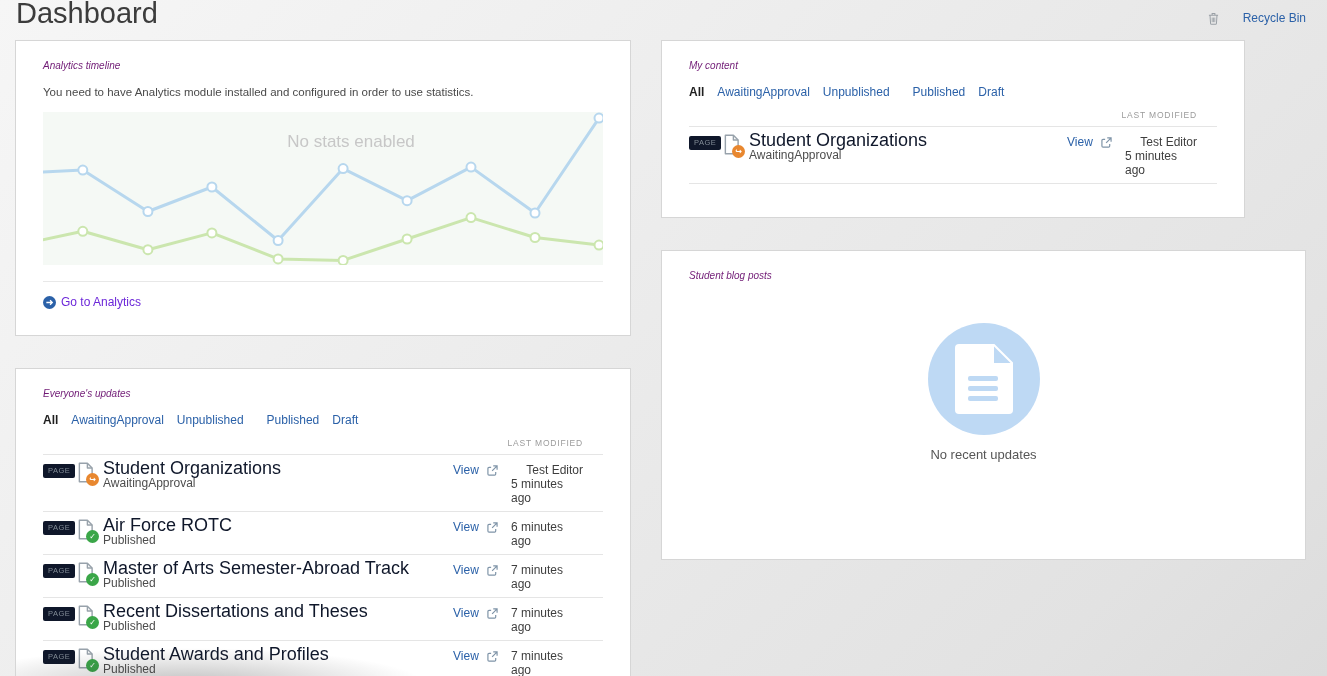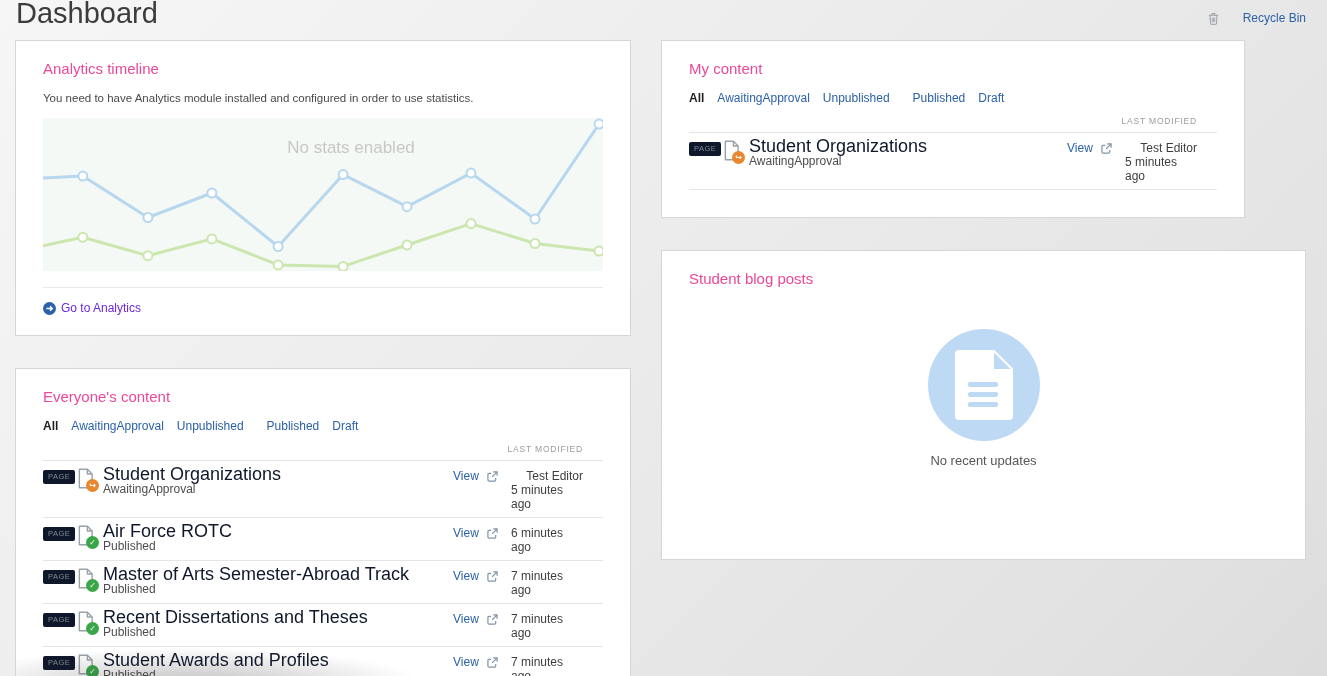--- a/index.html
+++ b/index.html
@@ -22,21 +22,21 @@
     font-size:12px; color:#2b61a8; text-decoration:none; cursor:pointer;
   }
   .card {
     position:absolute; background:#fff; border:1px solid #d6d6d6;
   }
   .card-analytics  { left:15px;  top:40px;  width:616px; height:296px; }
   .card-everyones  { left:15px;  top:368px; width:616px; height:345px; }
   .card-mycontent  { left:661px; top:40px;  width:584px; height:178px; }
   .card-blog       { left:661px; top:250px; width:645px; height:310px; }
   .card-title {
-    margin:19px 27px 0; font-size:15px; font-weight:400; color:#ec4899;
+    margin:19px 27px 0; font-size:10px; font-weight:400; color:#701a75;font-style:italic;
   }
   .analytics-desc { margin:15px 27px 14px; font-size:11.5px; color:#4a4a4a; }
   .chart-wrap {
     position:relative; margin:9px 27px 0; height:153px;
     background:#f5f9f5; overflow:hidden;
   }
   .chart-wrap svg { position:absolute; inset:0; }
   .chart-overlay {
     position:absolute; left:55%; top:20px; transform:translateX(-50%);
     font-size:17px; font-weight:500; color:#c7c7c7; white-space:nowrap;
@@ -195,21 +195,21 @@
         <path d="M38 0V20H58Z" fill="#bed9f4" stroke="#fff" stroke-width="2"></path>
         <rect x="13" y="32" width="30" height="5" rx="2" fill="#bed9f4"></rect>
         <rect x="13" y="42" width="30" height="5" rx="2" fill="#bed9f4"></rect>
         <rect x="13" y="52" width="30" height="5" rx="2" fill="#bed9f4"></rect>
       </svg>
     </div>
     <div class="blog-empty-text">No recent updates</div>
   </div>
 
   <div class="card card-everyones">
-    <h2 class="card-title">Everyone's content</h2>
+    <h2 class="card-title">Everyone's updates</h2>
     <div class="filters">
       <span class="filter-all">All</span>
       <a class="filter-link">AwaitingApproval</a>
       <a class="filter-link">Unpublished</a>
       <a class="filter-link filter-gap">Published</a>
       <a class="filter-link">Draft</a>
     </div>
     <div class="col-header">LAST MODIFIED</div>
     <div class="rows" id="everyones-rows">
   <div class="content-row">

